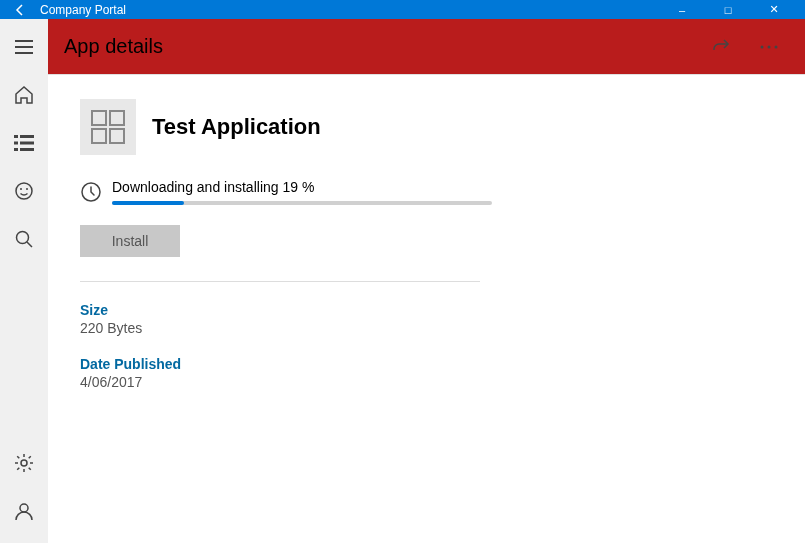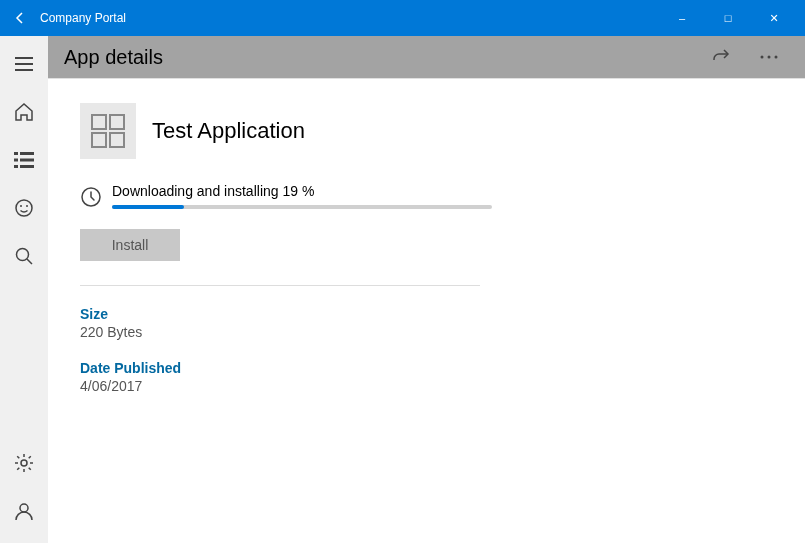--- a/index.html
+++ b/index.html
@@ -9,21 +9,21 @@
       font-family: 'Segoe UI', Arial, sans-serif;
       background: #f0f0f0;
       overflow: hidden;
       display: flex;
       flex-direction: column;
     }
 
     
     .title-bar {
       background: #0078d7;
-      height: 36px;
+      height: 19px;
       display: flex;
       align-items: center;
       padding: 0 8px;
       color: white;
       flex-shrink: 0;
     }
     .title-bar-back {
       width: 24px;
       height: 24px;
       display: flex;
@@ -91,22 +91,22 @@
     }
 
     
     .header-area {
       display: flex;
       flex-direction: column;
       flex: 1;
       overflow: hidden;
     }
     .header-bar {
-      height: 43px;
-      background: #a3a3a3;
+      height: 56px;
+      background: #b91c1c;
       display: flex;
       align-items: center;
       padding: 16px 16px;
       border-bottom: 1px solid #e0e0e0;
     }
     .header-bar-title {
       font-size: 20px;
       font-weight: 300;
       color: #000;
       flex: 1;
@@ -153,28 +153,28 @@
     }
     .app-icon-inner {
       width: 36px;
       height: 36px;
       display: flex;
       align-items: center;
       justify-content: center;
     }
     .app-name {
       font-size: 22px;
-      font-weight: 400;
+      font-weight: 700;
       color: #000;
     }
 
     
     .download-status {
       display: flex;
-      align-items: center;
+      align-items: flex-start;
       margin-bottom: 20px;
     }
     .clock-icon {
       width: 22px;
       height: 22px;
       margin-right: 10px;
       margin-top: 2px;
       flex-shrink: 0;
     }
     .download-text-area {

